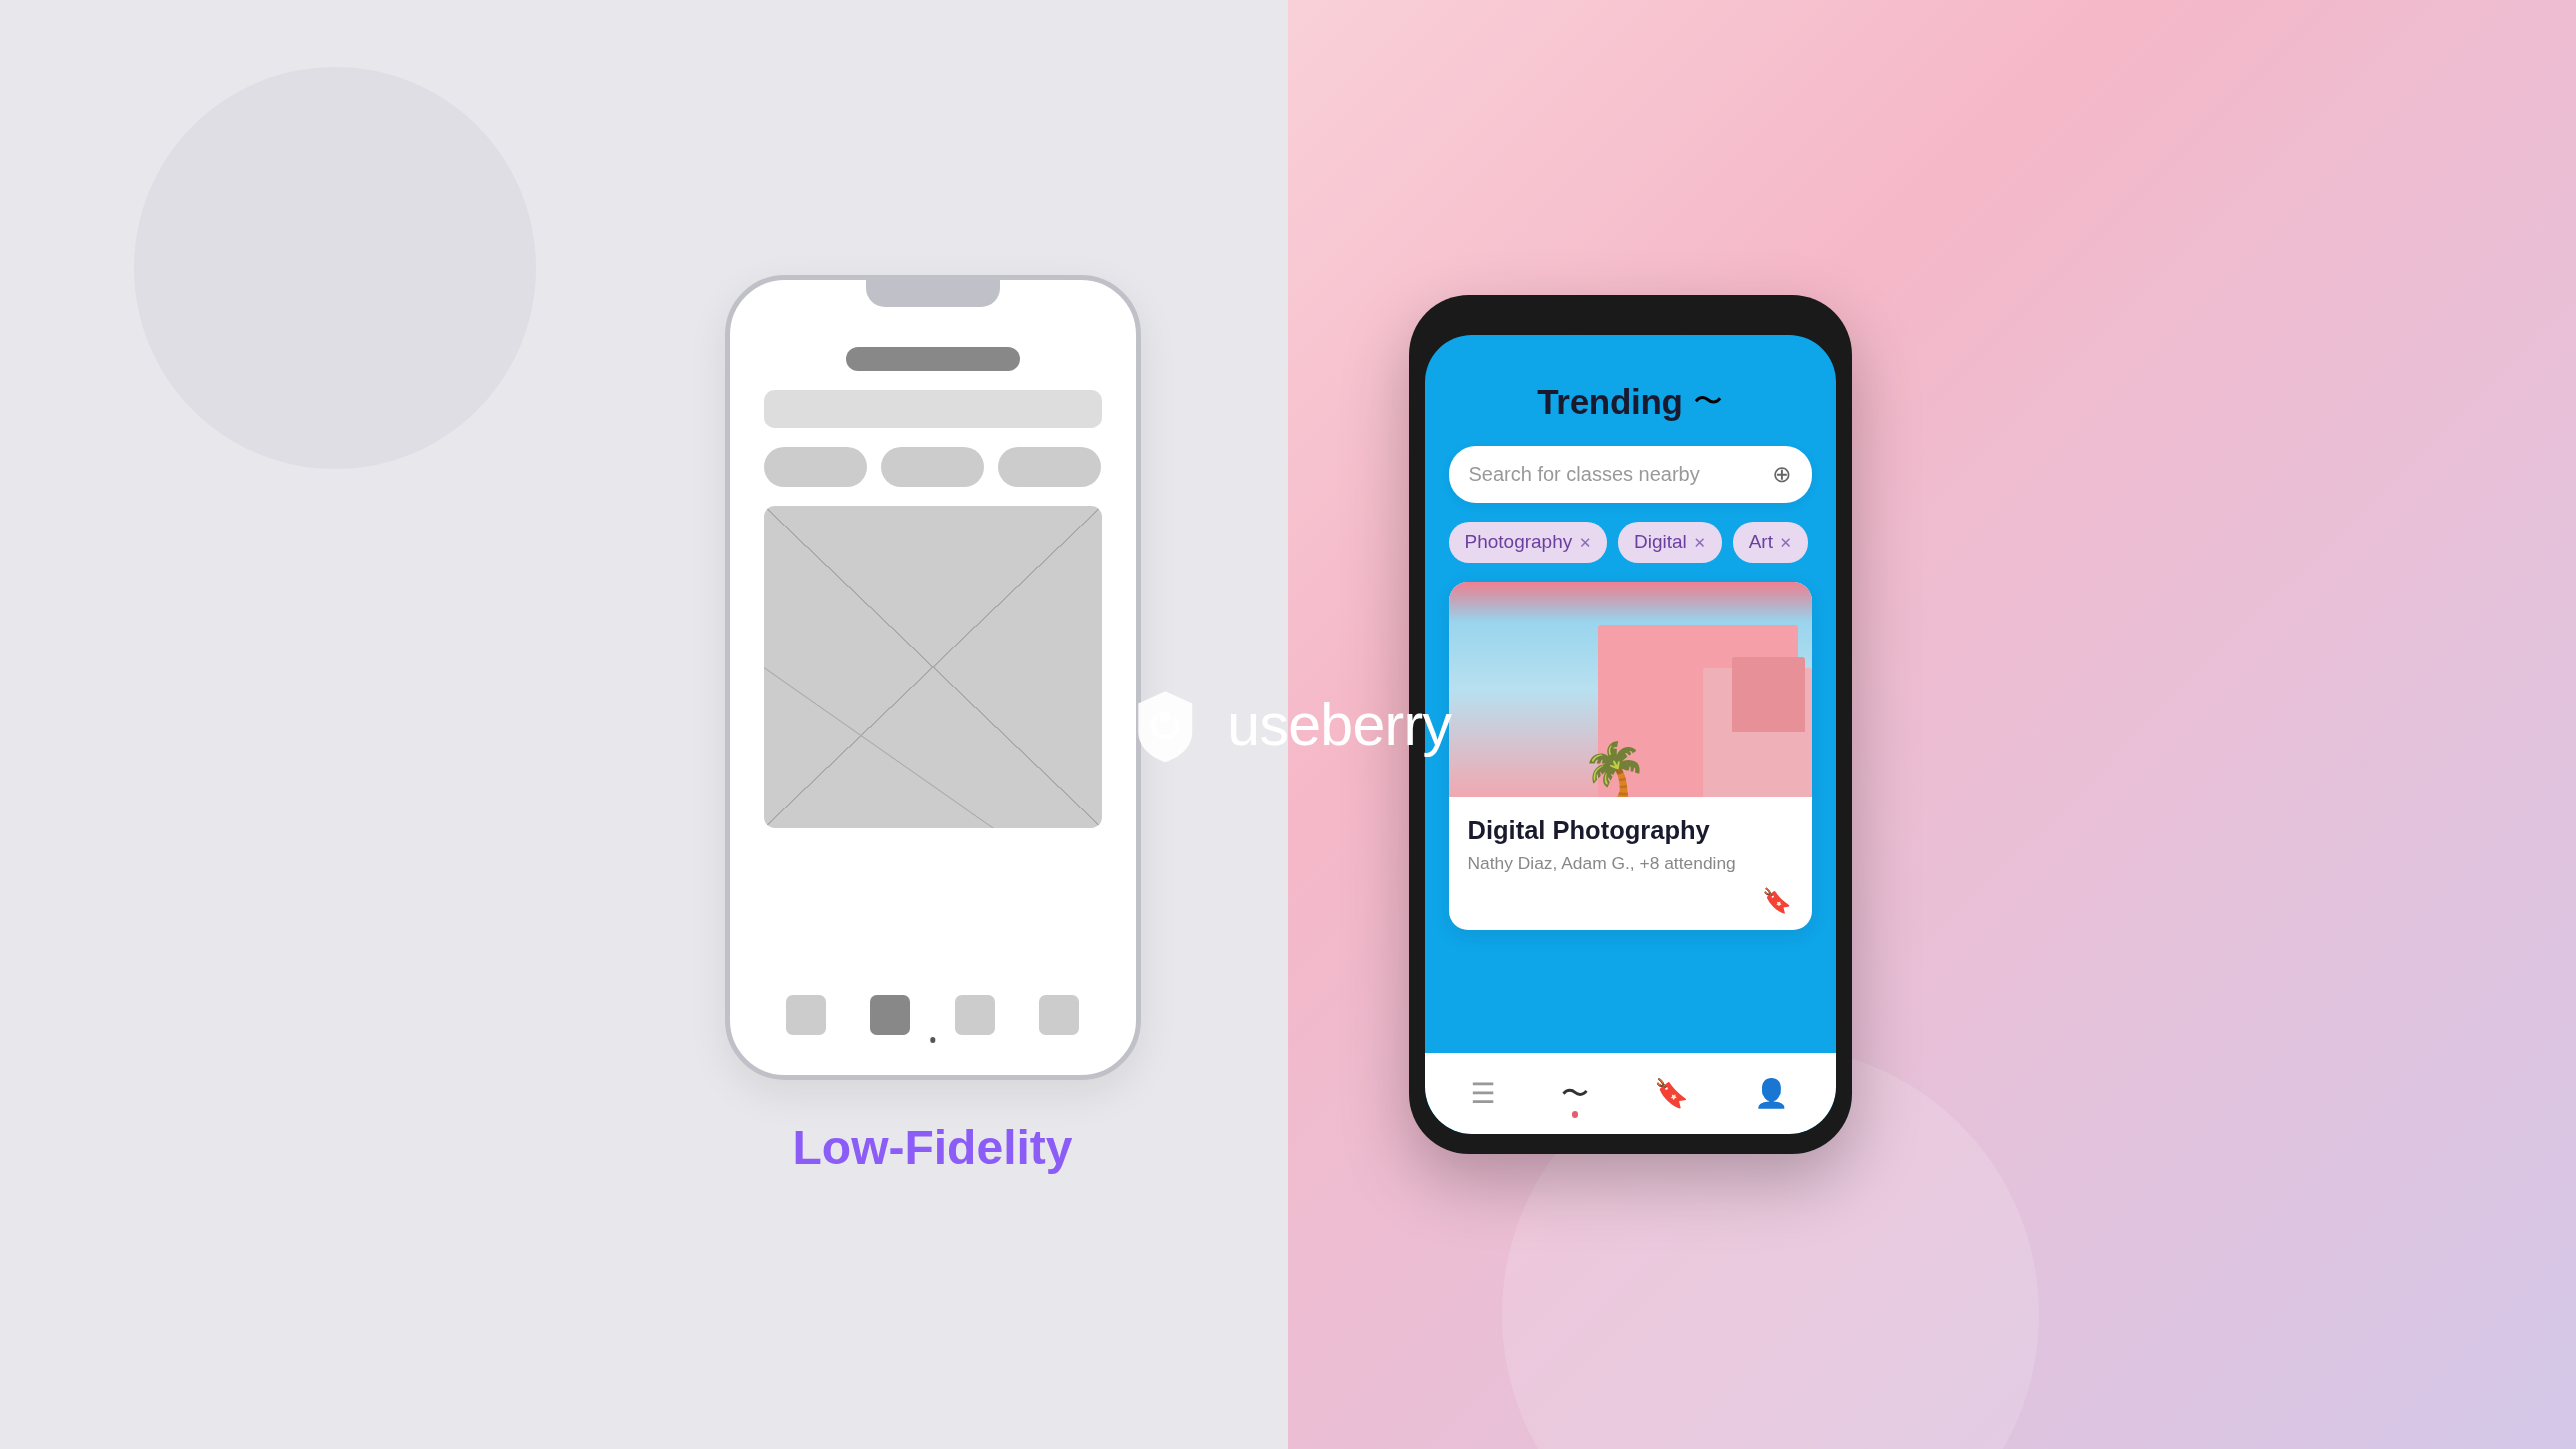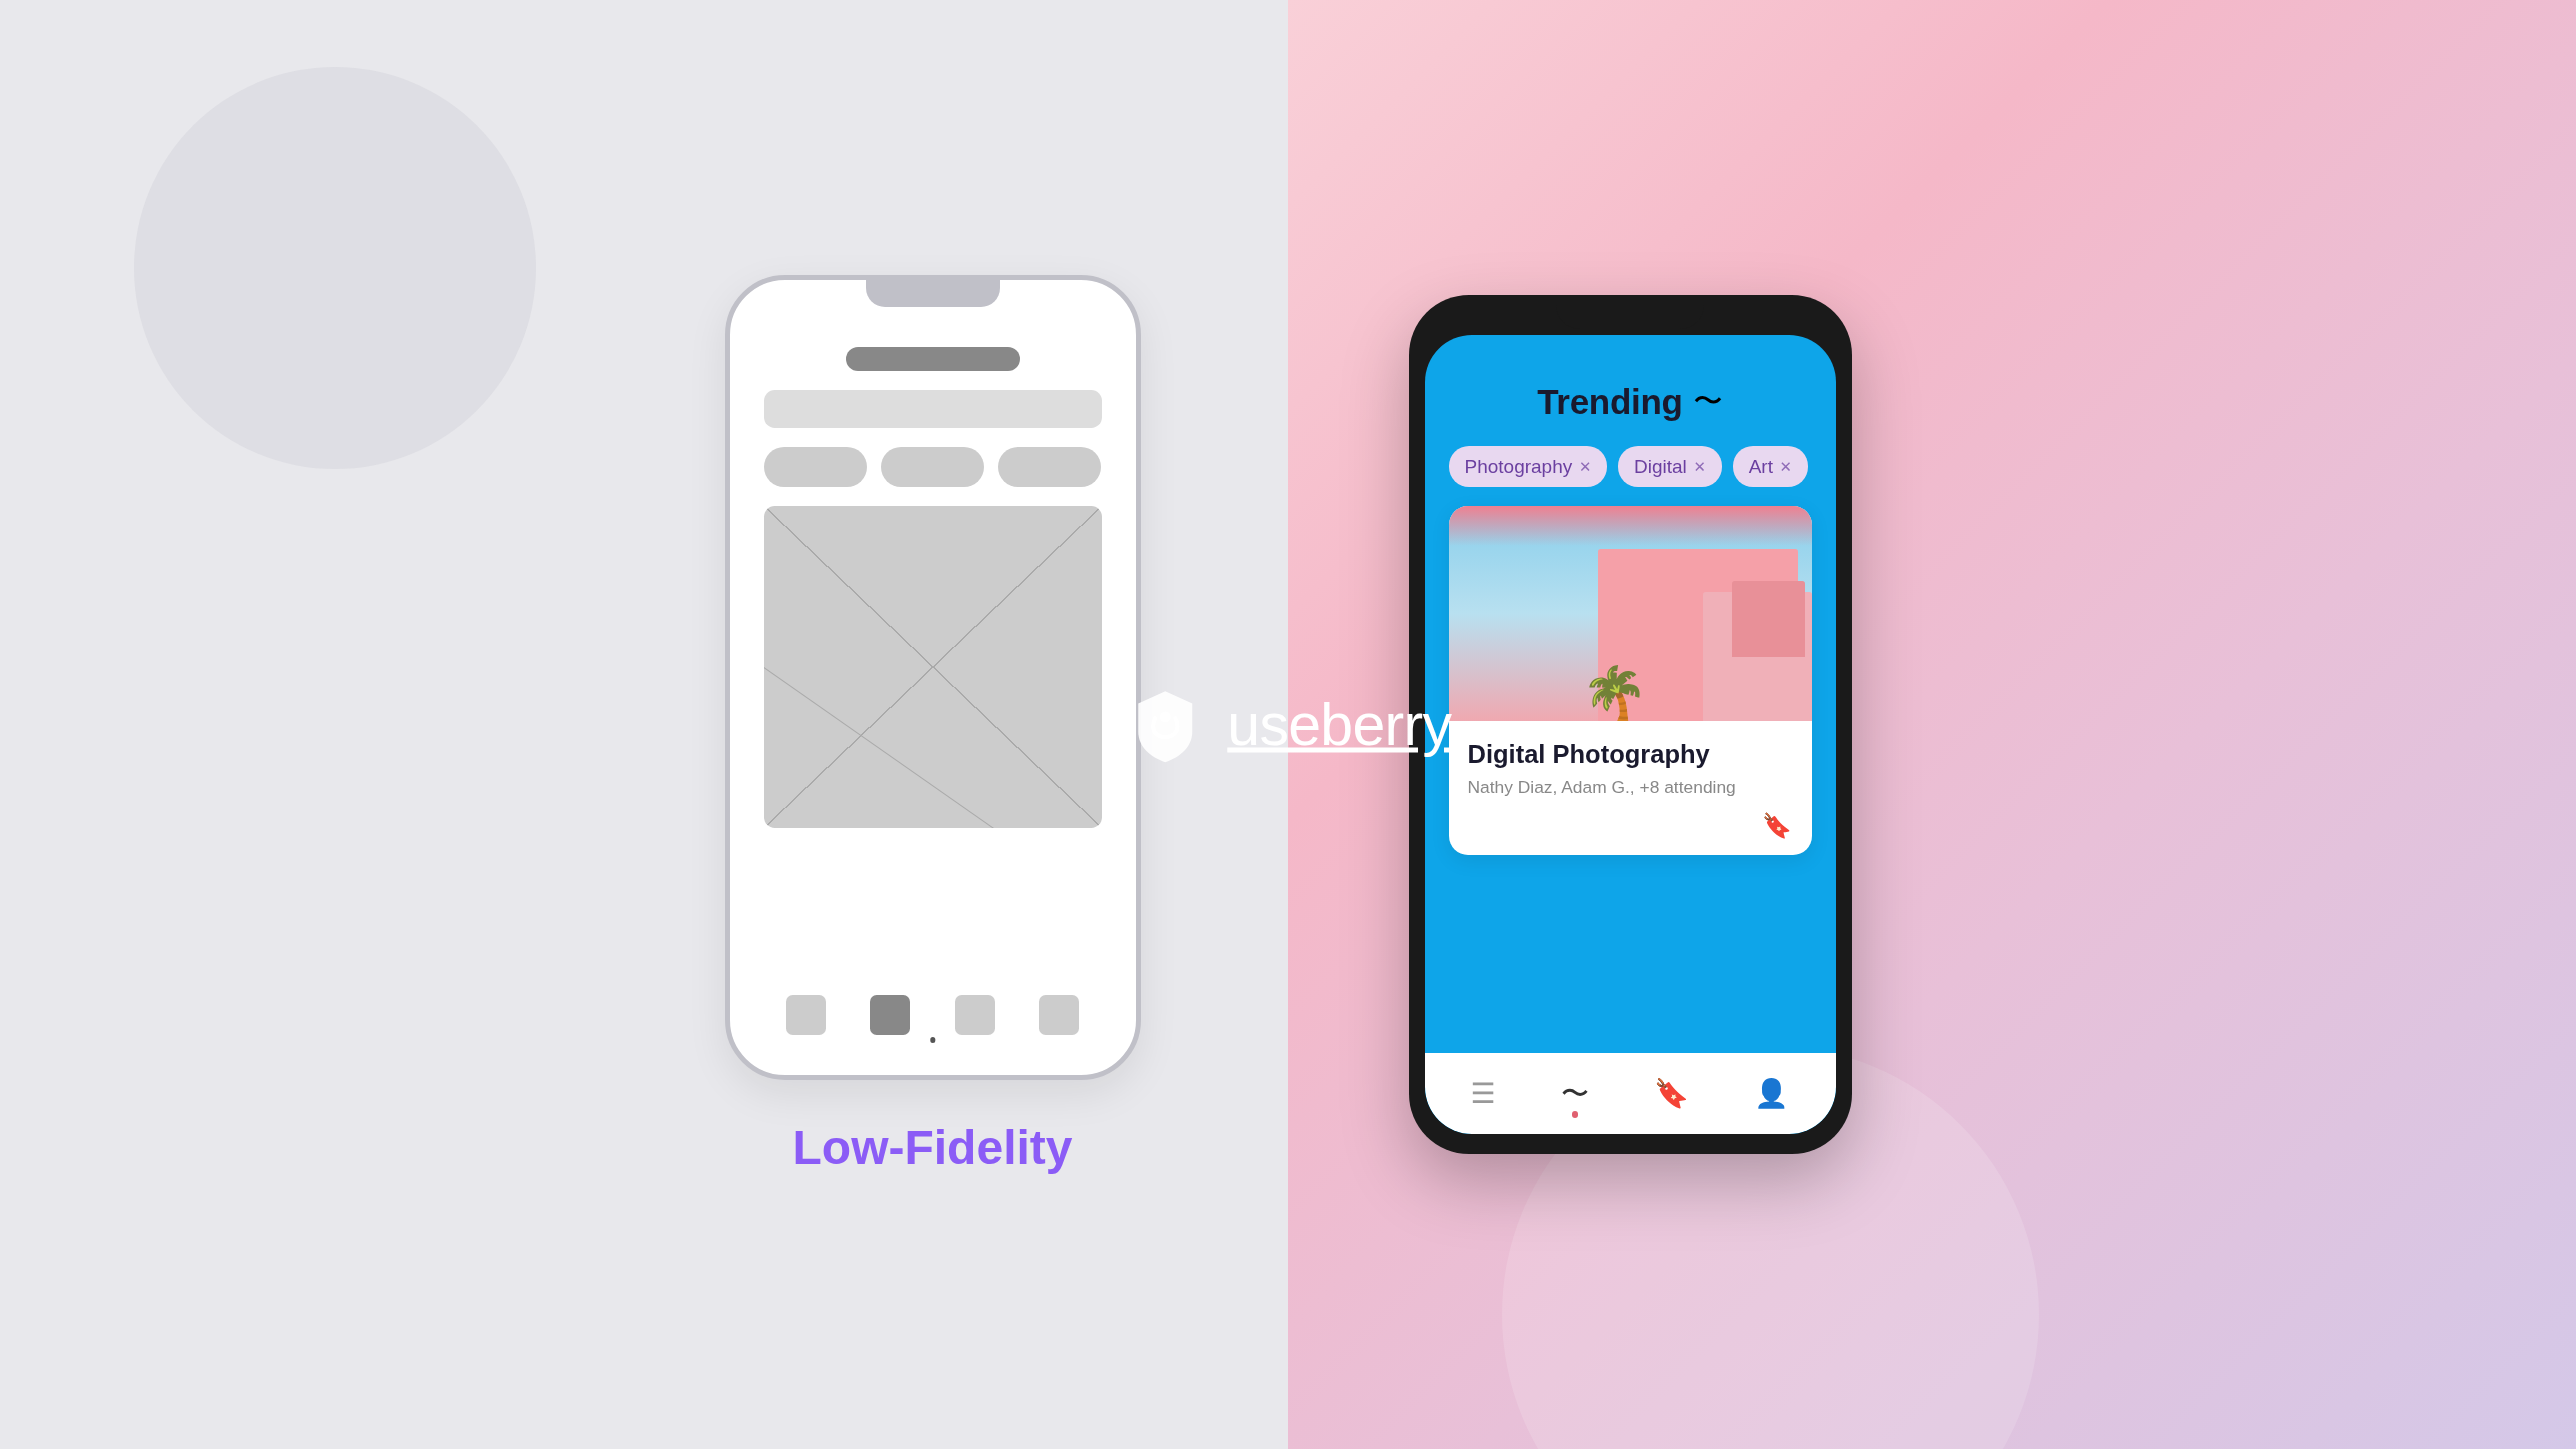--- a/index.html
+++ b/index.html
@@ -57,21 +57,20 @@
     .useberry-shield {
       width: 81px;
       height: 81px;
     }
 
     .useberry-text {
       font-size: 59px;
       font-weight: 500;
       color: white;
       letter-spacing: -0.7px;
-      text-decoration: underline;
     }
 
     
     .lofi-section {
       display: flex;
       flex-direction: column;
       align-items: center;
       gap: 40px;
     }
 
@@ -574,20 +573,24 @@
       <div class="hifi-notch"></div>
 
       <div class="hifi-phone-inner">
         <div class="hifi-screen">
 
           <div class="hifi-header">
             <span class="hifi-title">Trending</span>
             <span class="hifi-trend-icon">〜</span>
           </div>
 
+          <div class="hifi-search">
+            <span class="hifi-search-text">Search for classes nearby</span>
+            <span class="hifi-search-icon">⊕</span>
+          </div>
 
           <div class="hifi-tags">
             <div class="hifi-tag hifi-tag-photo">
               <span>Photography</span>
               <span class="hifi-tag-x">✕</span>
             </div>
             <div class="hifi-tag hifi-tag-digital">
               <span>Digital</span>
               <span class="hifi-tag-x">✕</span>
             </div>

